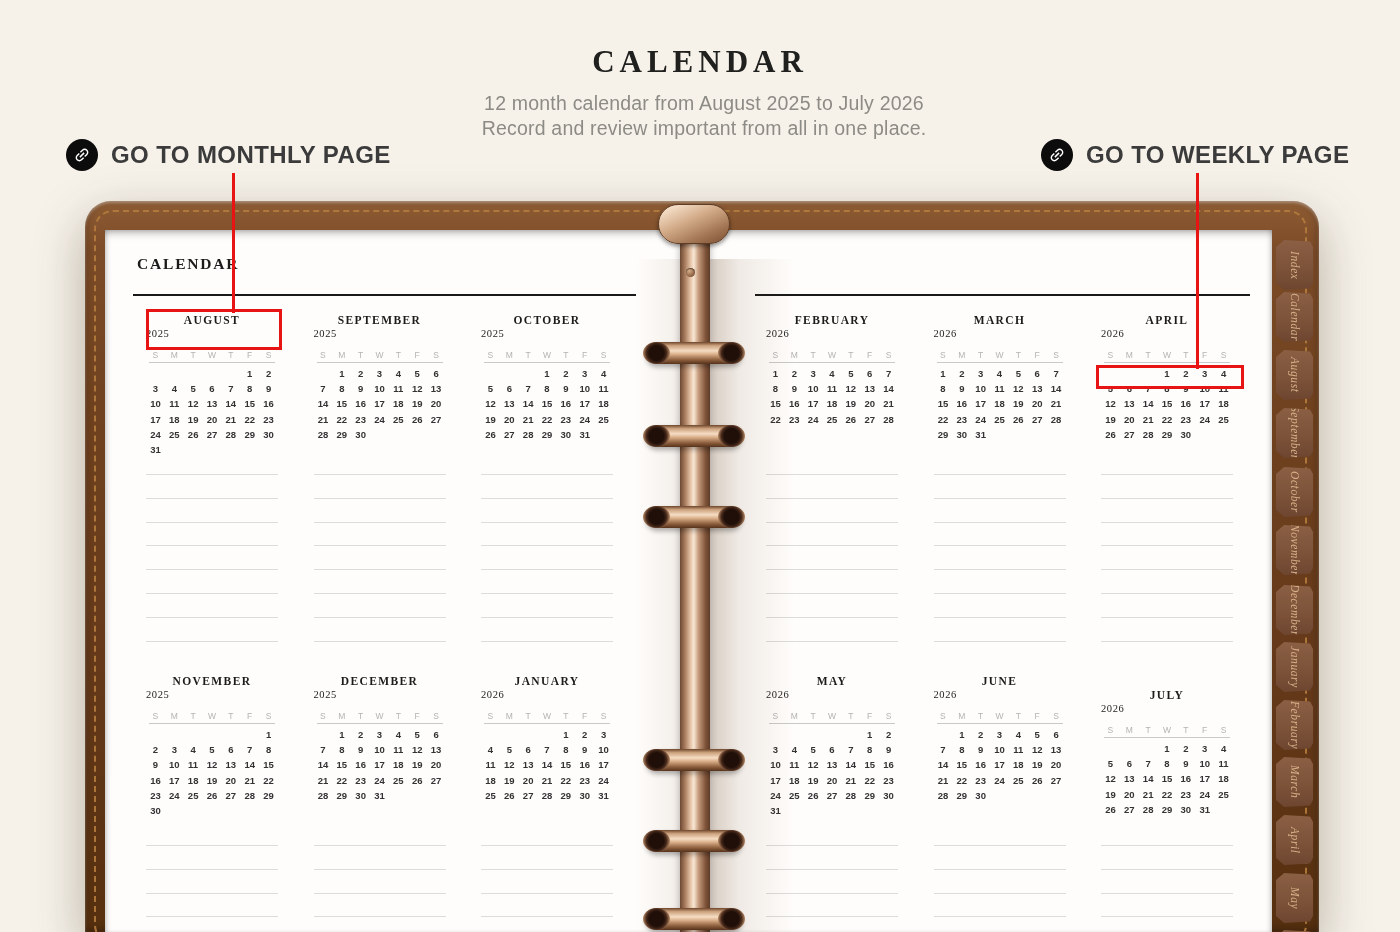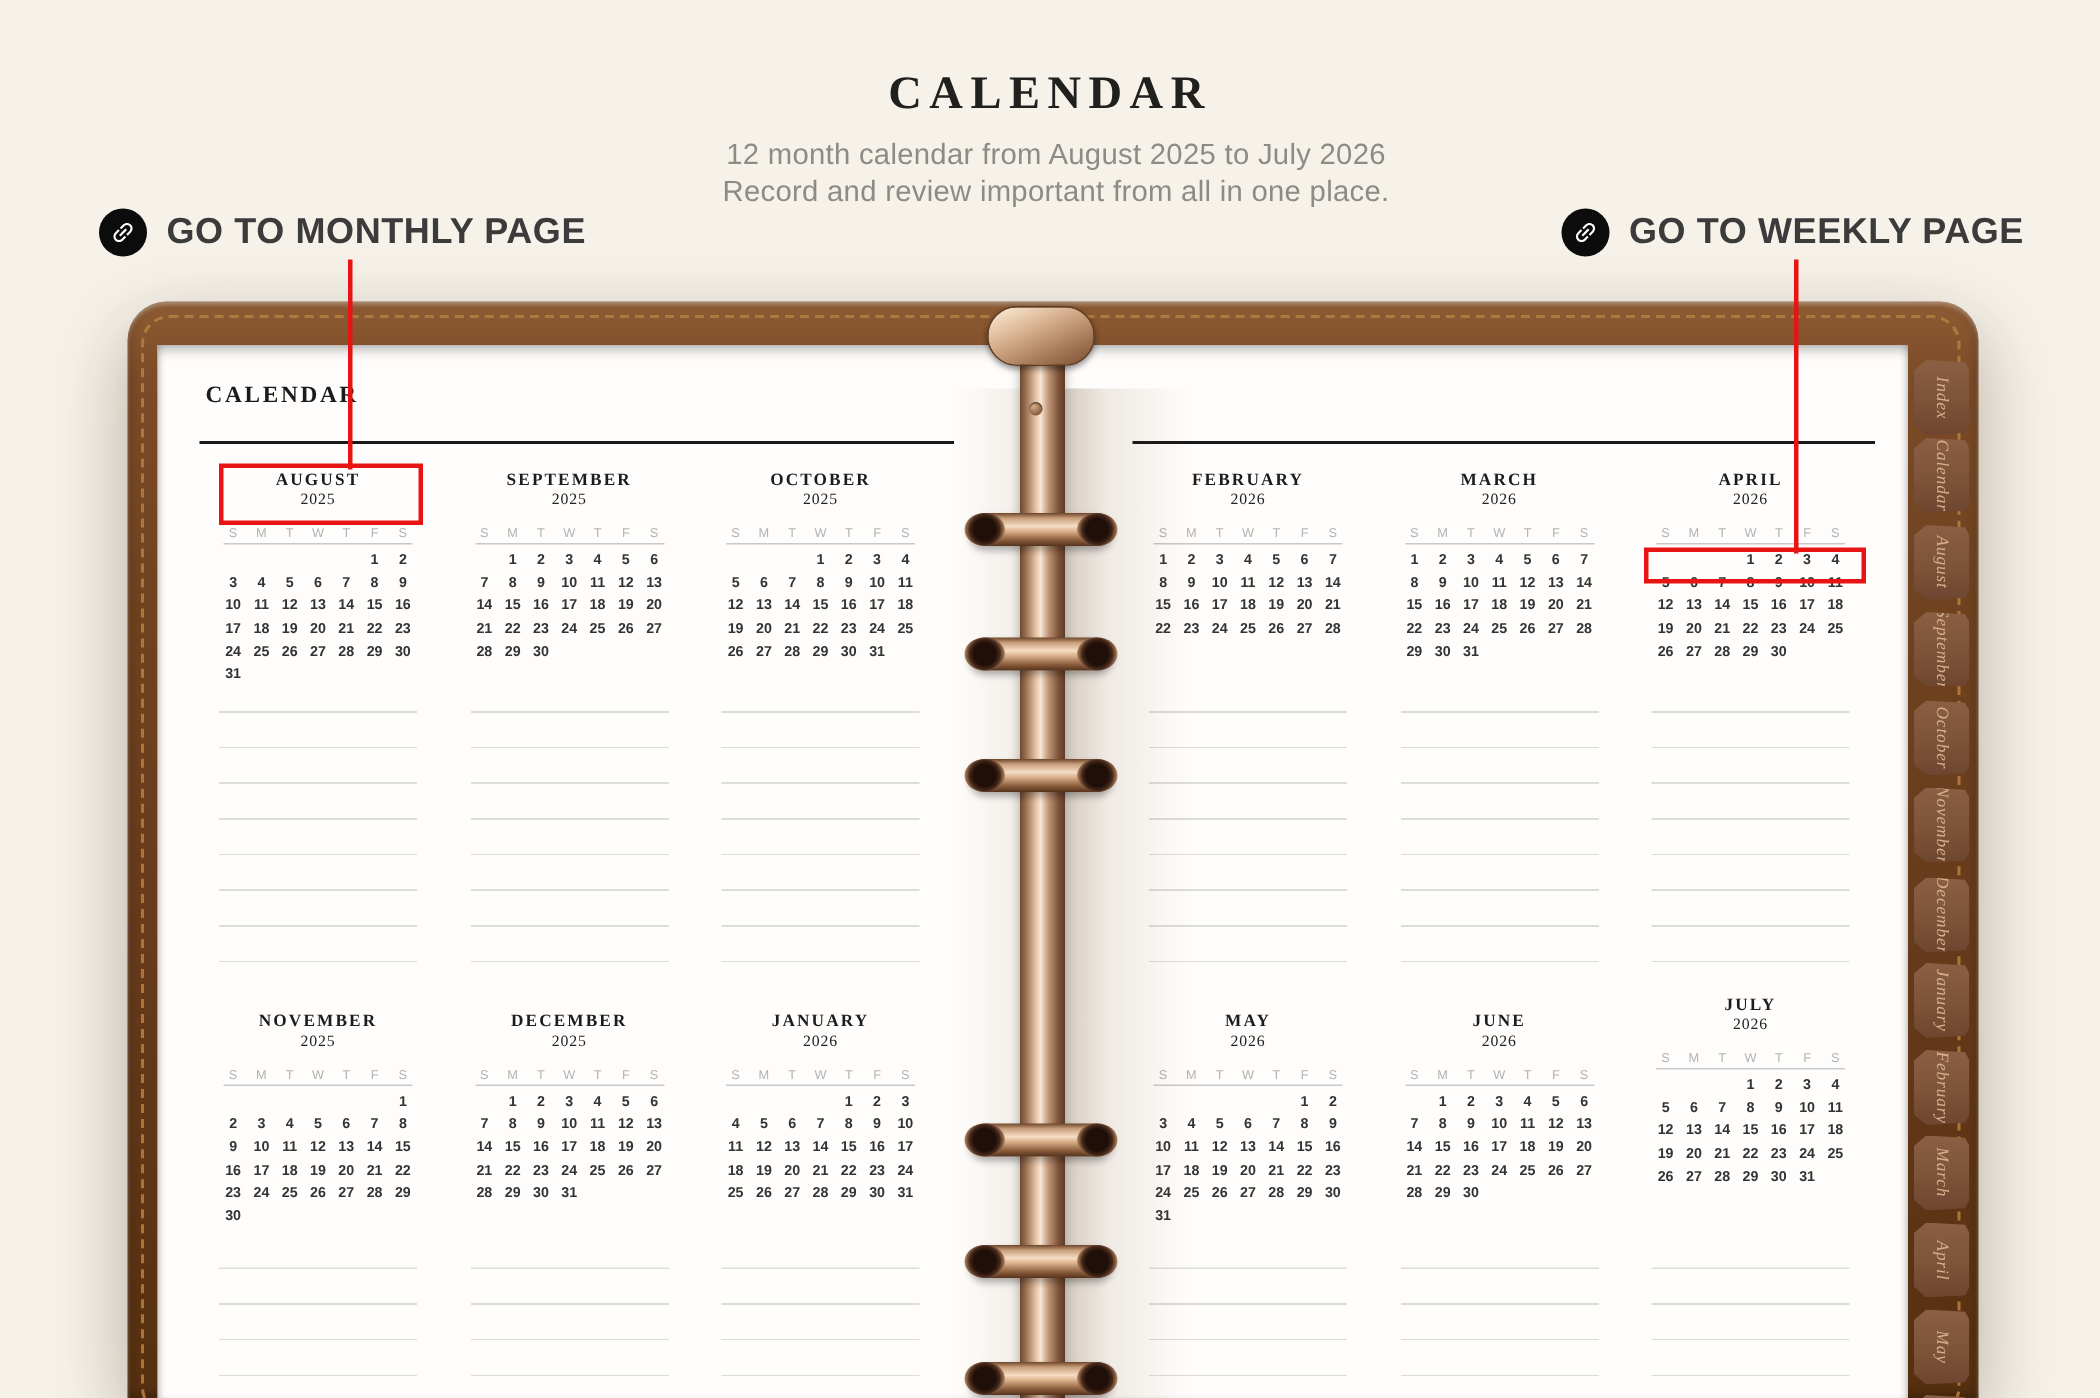--- a/index.html
+++ b/index.html
@@ -46,21 +46,21 @@
   .rule-left{left:28px;width:503px;}
   .rule-right{left:650px;width:495px;}
 
   .months-layer{position:absolute;top:78px;width:500px;height:624px;}
   #left-months{left:41px;}
   #right-months{left:661px;}
 
   .month{position:absolute;width:132px;}
   .m-title{margin-top:6px;text-align:center;font-family:"Liberation Serif",serif;font-weight:700;
     font-size:11.5px;letter-spacing:1.4px;color:#1c1c1c;line-height:13px;}
-  .m-year{text-align:center;font-family:"Liberation Serif",serif;font-size:10.5px;letter-spacing:.6px;color:#222;line-height:12px;margin-top:1px;}
+  .m-year{text-align:left;font-family:"Liberation Serif",serif;font-size:10.5px;letter-spacing:.6px;color:#222;line-height:12px;margin-top:1px;}
   .m-days{display:grid;grid-template-columns:repeat(7,1fr);margin-top:10px;}
   .m-days .m-cell{font-size:8.5px;color:#b3b3b3;font-weight:400;}
   .m-cell{text-align:center;}
   .m-underline{height:1px;background:#c9c9c9;margin:2px 3px 0 3px;}
   .m-weeks{margin-top:3px;}
   .m-week{display:grid;grid-template-columns:repeat(7,1fr);height:15.2px;align-items:center;}
   .m-week .m-cell{font-size:9.5px;font-weight:700;color:#333;}
 
   .note-lines{position:absolute;width:132px;
     background:repeating-linear-gradient(to bottom,#dcdcda 0px,#dcdcda 1px,transparent 1px,transparent 23.8px);}
@@ -820,21 +820,21 @@
                 <div class="m-cell">28</div>
                 <div class="m-cell">29</div>
                 <div class="m-cell">30</div>
                 <div class="m-cell"></div>
                 <div class="m-cell"></div>
                 <div class="m-cell"></div>
                 <div class="m-cell"></div>
               </div>
             </div>
           </div>
-          <div class="month" style="left: 335px; top: 350px;">
+          <div class="month" style="left: 335px; top: 375px;">
             <div class="m-title">JULY</div>
             <div class="m-year">2026</div>
             <div class="m-days">
               <div class="m-cell">S</div>
               <div class="m-cell">M</div>
               <div class="m-cell">T</div>
               <div class="m-cell">W</div>
               <div class="m-cell">T</div>
               <div class="m-cell">F</div>
               <div class="m-cell">S</div>

